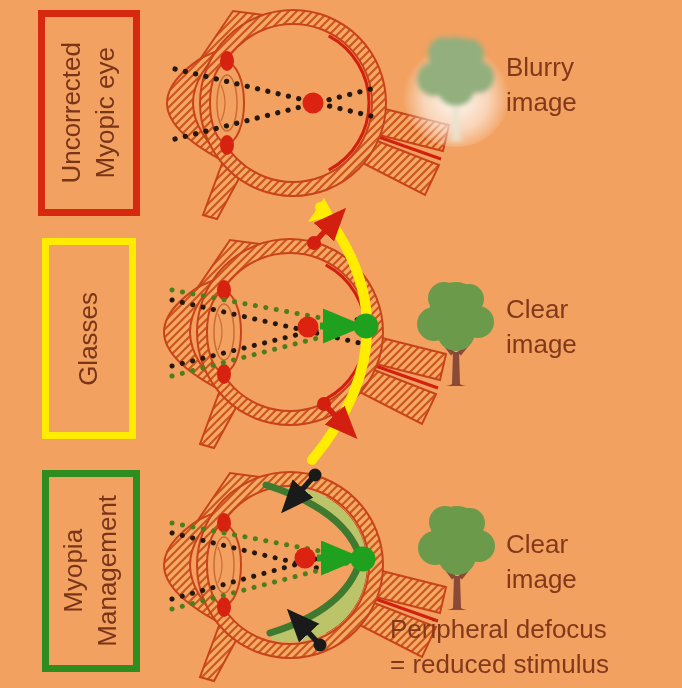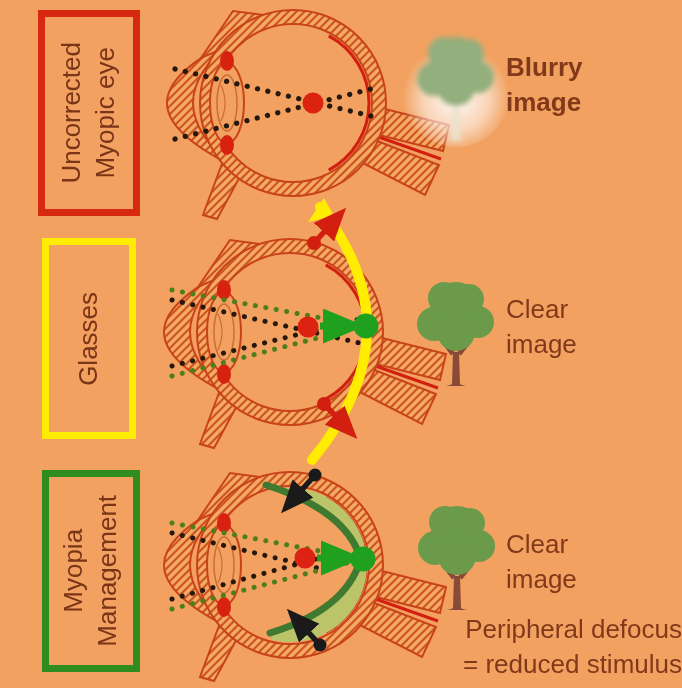--- a/index.html
+++ b/index.html
@@ -24,25 +24,25 @@
     line-height:1.3;
     color:#7A3418;
   }
   .caption{
     position:absolute;
     white-space:pre-line;
     font-size:26px;
     line-height:1.35;
     color:#82391A;
   }
-  .cap-blurry {left:506px; top:50px;font-weight:bold;}
+  .cap-blurry {left:506px; top:50px;}
   .cap-stimulus{left:368px; top:202px; width:170px; text-align:center;}
   .cap-clear-2{left:506px; top:292px;}
   .cap-clear-3{left:506px; top:527px;}
-  .cap-footnote{left:390px; top:612px; width:292px; text-align:right;}
+  .cap-footnote{left:390px; top:612px; width:292px; text-align:left;}
 </style>
 </head>
 <body>
 
 <div class="canvas">
 
   <svg class="gfx" width="682" height="688" viewBox="0 0 682 688">
     <defs>
       <pattern id="hatch" patternUnits="userSpaceOnUse" width="8" height="8">
         <rect width="8" height="8" fill="#F4A965"></rect>

